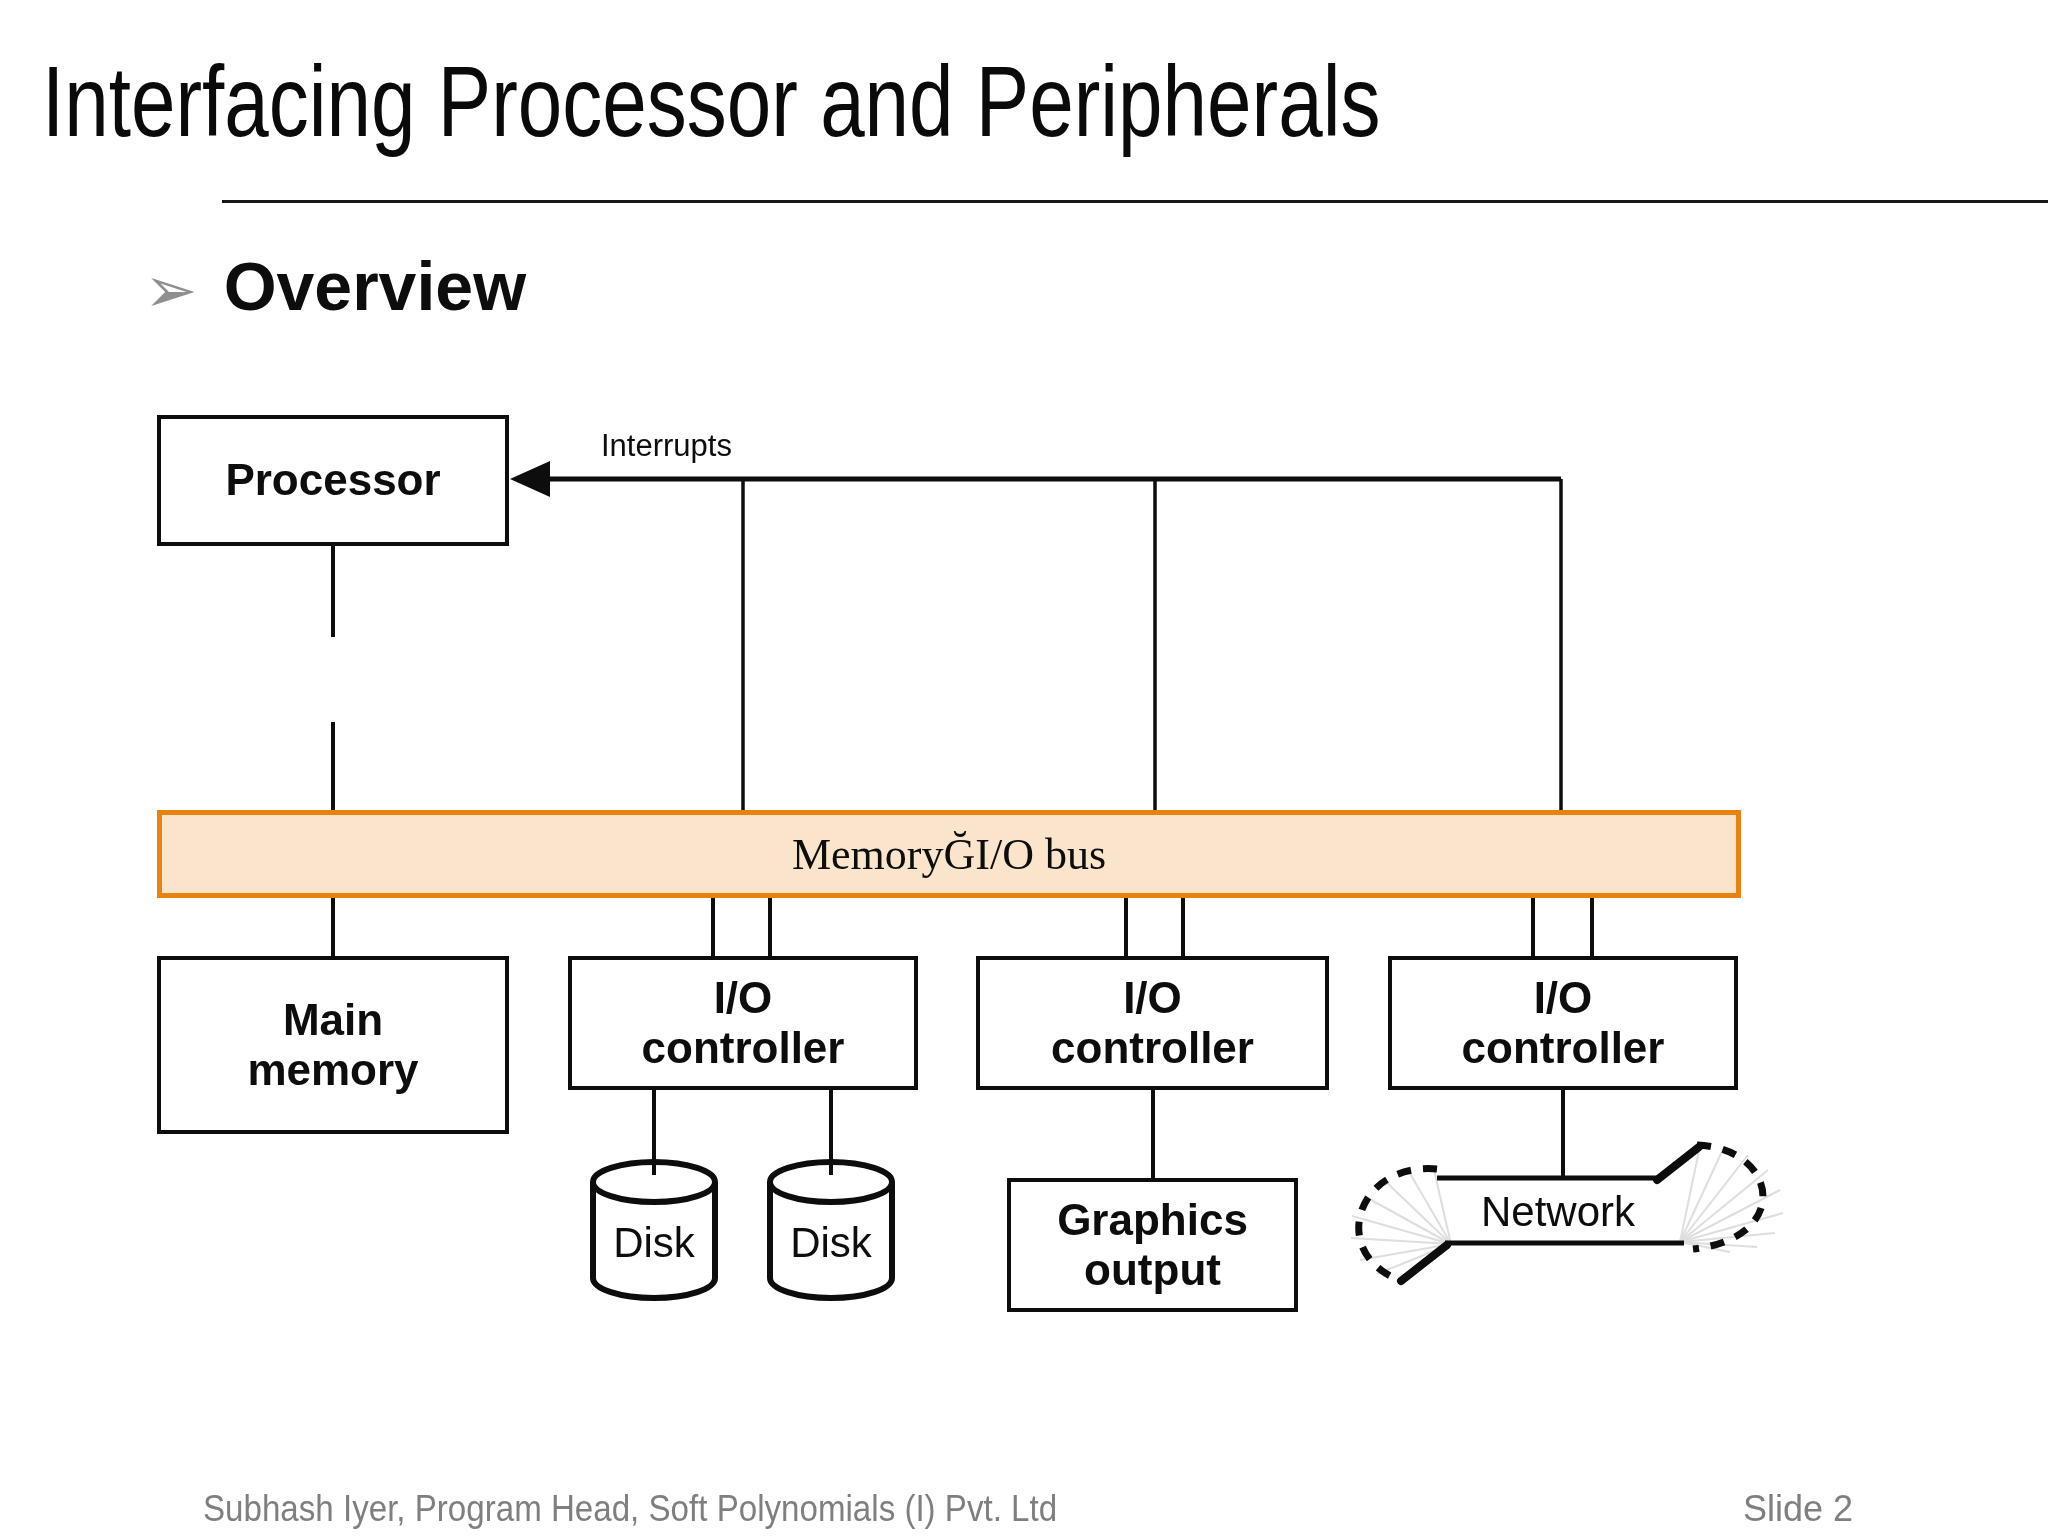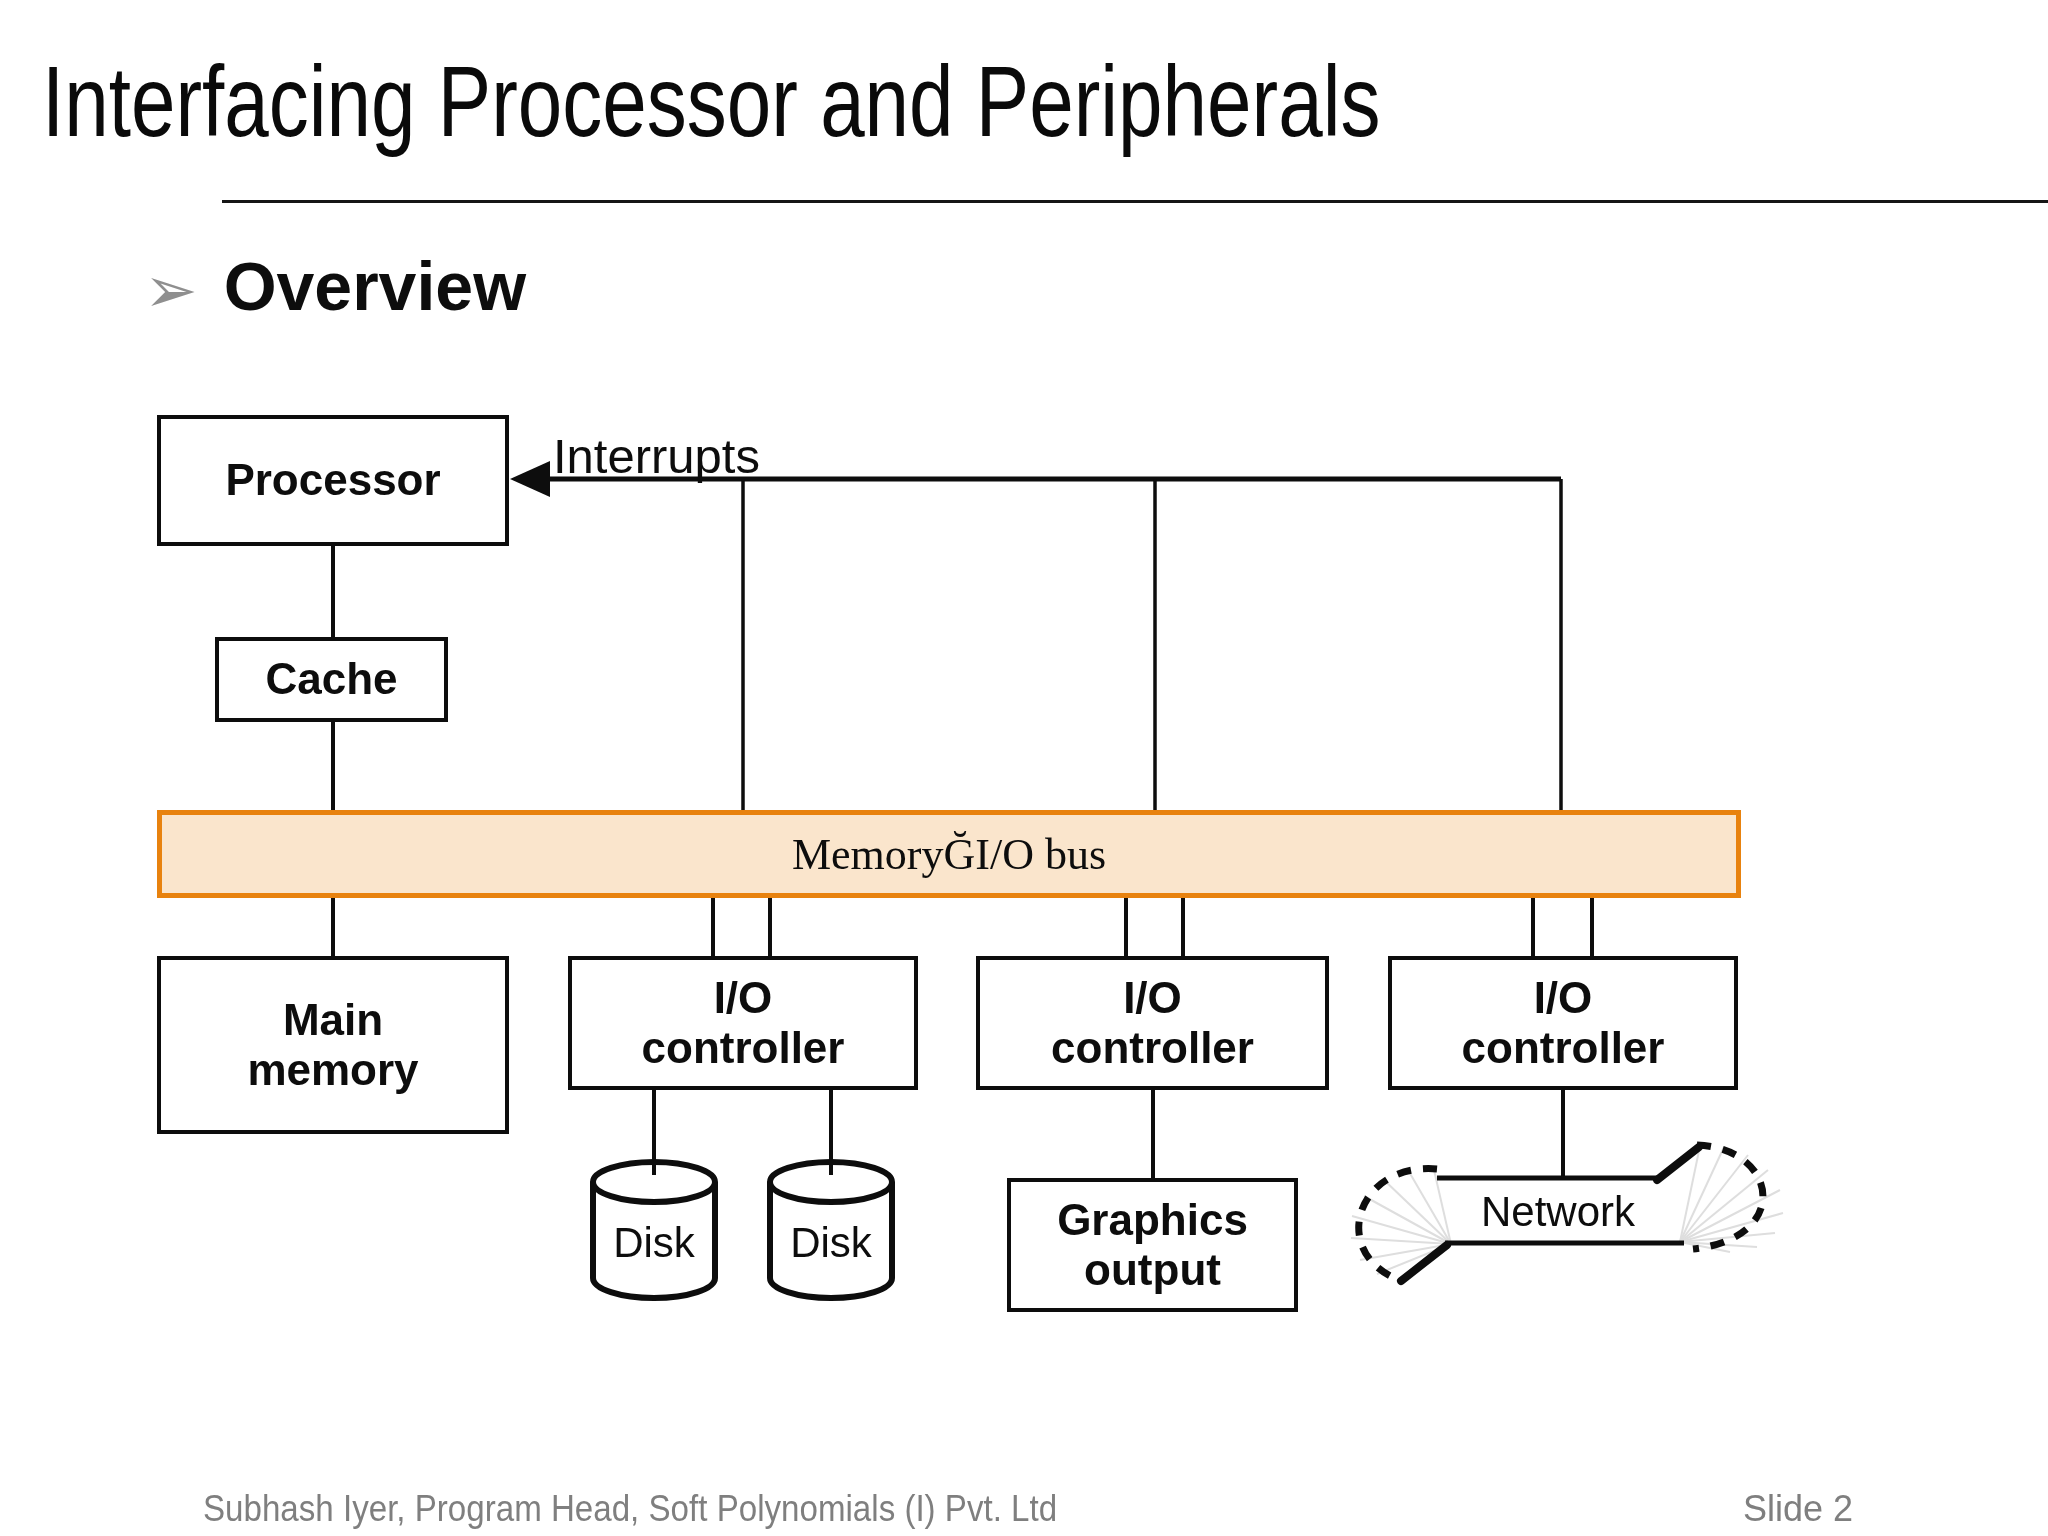--- a/index.html
+++ b/index.html
@@ -34,21 +34,21 @@
     position:absolute;box-sizing:border-box;border:4px solid var(--line-black);
     background:#fff;display:flex;align-items:center;justify-content:center;
     font-size:44px;line-height:1.14;text-align:center;font-weight:bold;
   }
   .dbox span{white-space:pre-line;}
   .bus{
     position:absolute;left:157px;top:810px;width:1584px;height:88px;box-sizing:border-box;
     background:var(--bus-fill);border:5px solid var(--bus-border);
     display:flex;align-items:center;justify-content:center;font-size:44px;font-family:Liberation Serif, serif;
   }
-  .float-label{position:absolute;font-size:49px;white-space:nowrap;}
+  .float-label{position:absolute;font-size:31px;white-space:nowrap;margin-left:48px;}
   .center-label{
     position:absolute;font-size:42px;display:flex;align-items:center;justify-content:center;
     text-align:center;white-space:nowrap;
   }
   .overlay{position:absolute;left:0;top:0;width:2048px;height:1536px;pointer-events:none;}
   .ln{stroke:var(--line-black);stroke-width:4;fill:none;}
   .ln-thin{stroke-width:3.5;}
   .ln-thick{stroke-width:5;}
   .arrowhead{fill:var(--line-black);stroke:none;}
   .cyl{fill:#ffffff;stroke:var(--line-black);stroke-width:6;}
@@ -149,23 +149,20 @@
       <line class="net-solid" x1="1445" y1="1243" x2="1684" y2="1243"></line>
     </g>
   </svg>
 
   <div class="float-label" style="left:553px;top:428px;">Interrupts</div>
 
   <div class="dbox" style="left:157px;top:415px;width:352px;height:131px;">
     <span>Processor</span>
   </div>
 
-  <div class="dbox" style="left:215px;top:637px;width:233px;height:85px;">
-    <span>Cache</span>
-  </div>
 
   <div class="bus">
     <span>MemoryĞI/O bus</span>
   </div>
 
   <div class="dbox" style="left:157px;top:956px;width:352px;height:178px;">
     <span>Main
 memory</span>
   </div>
 

